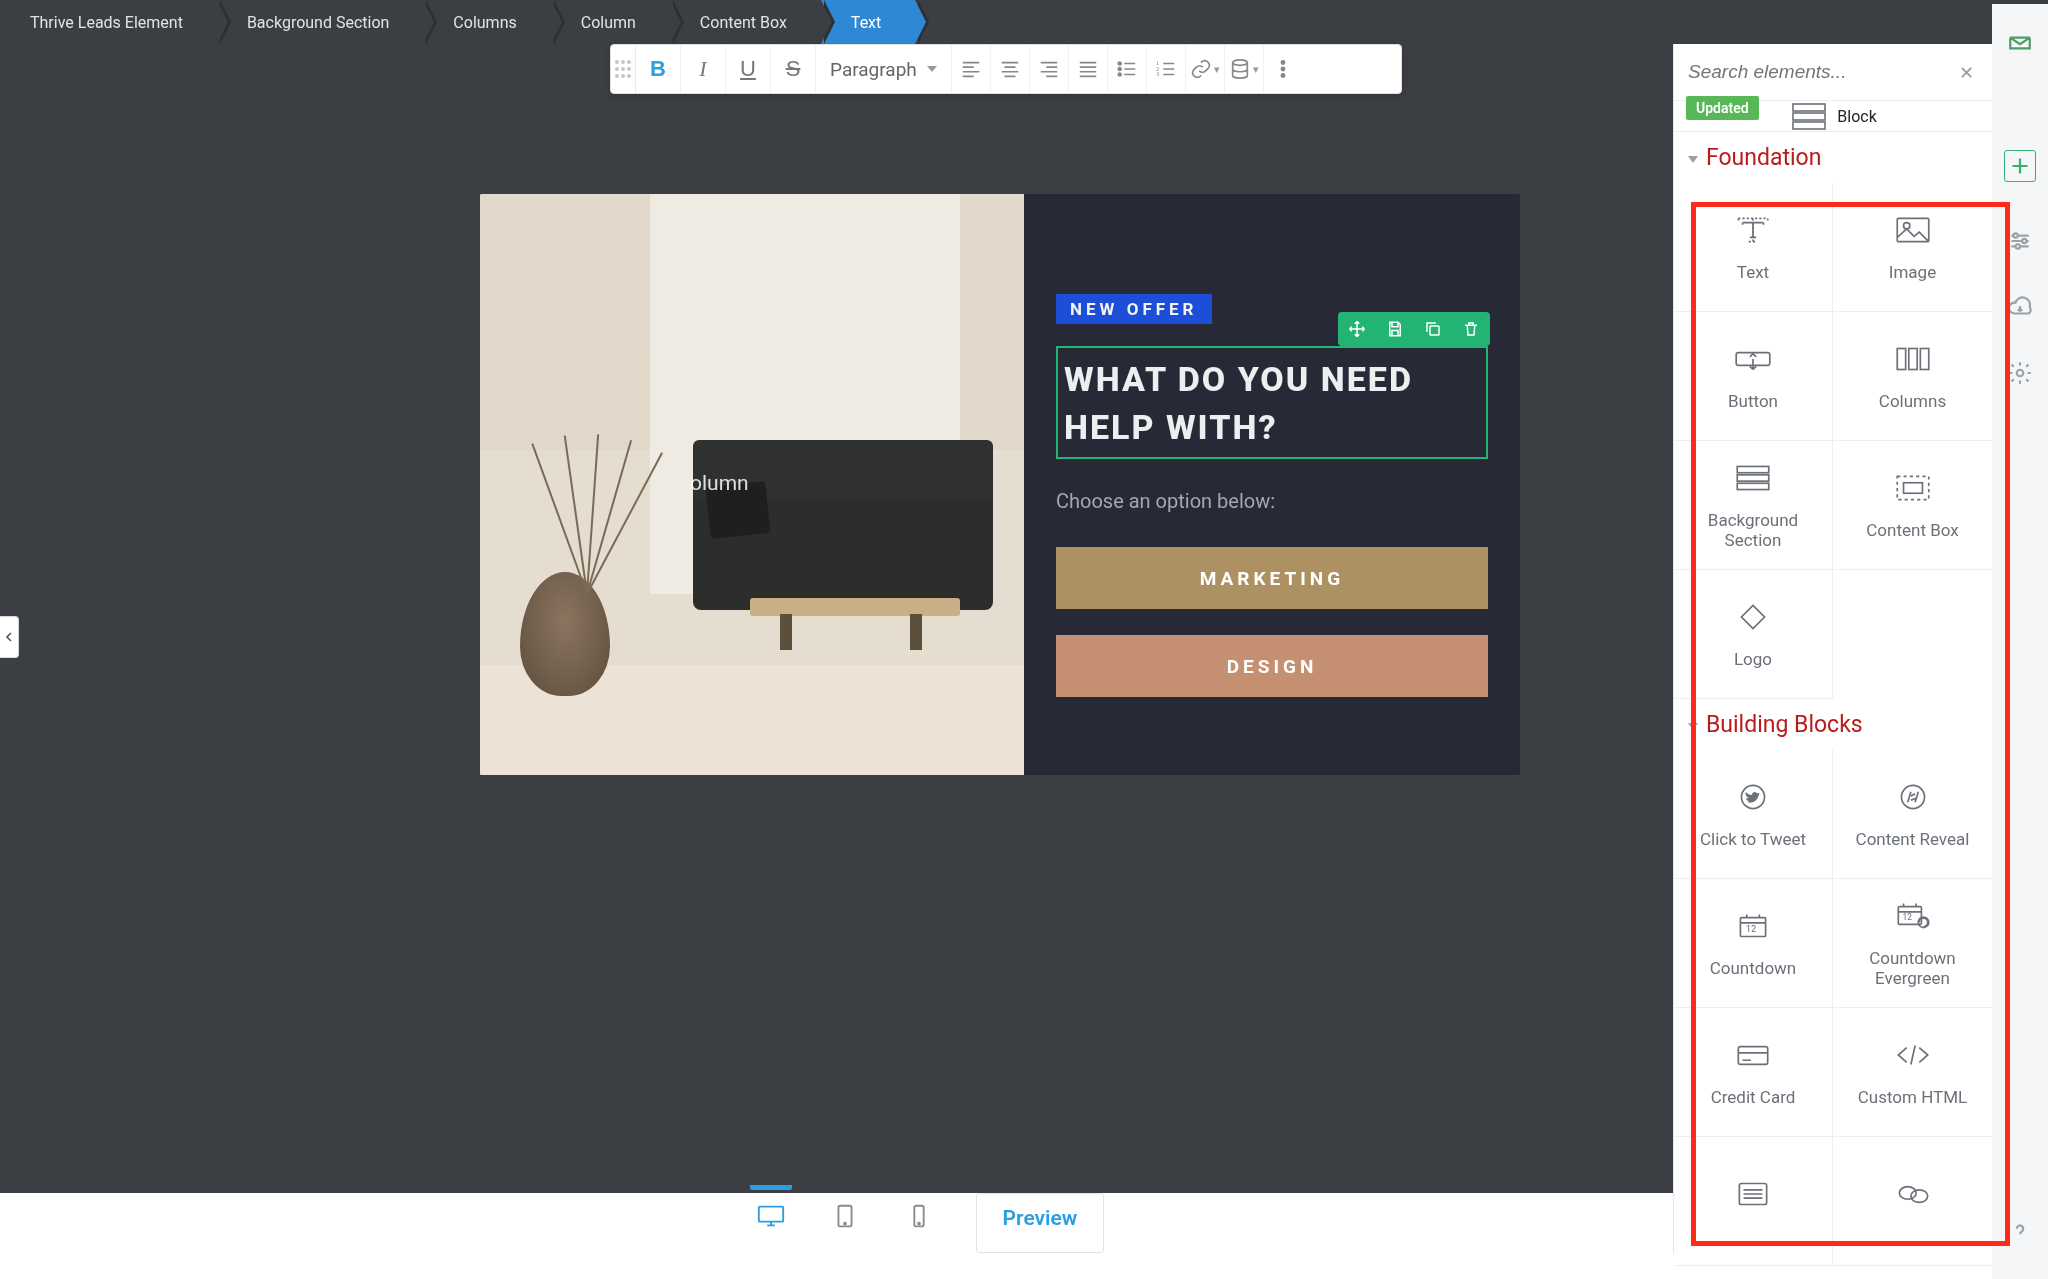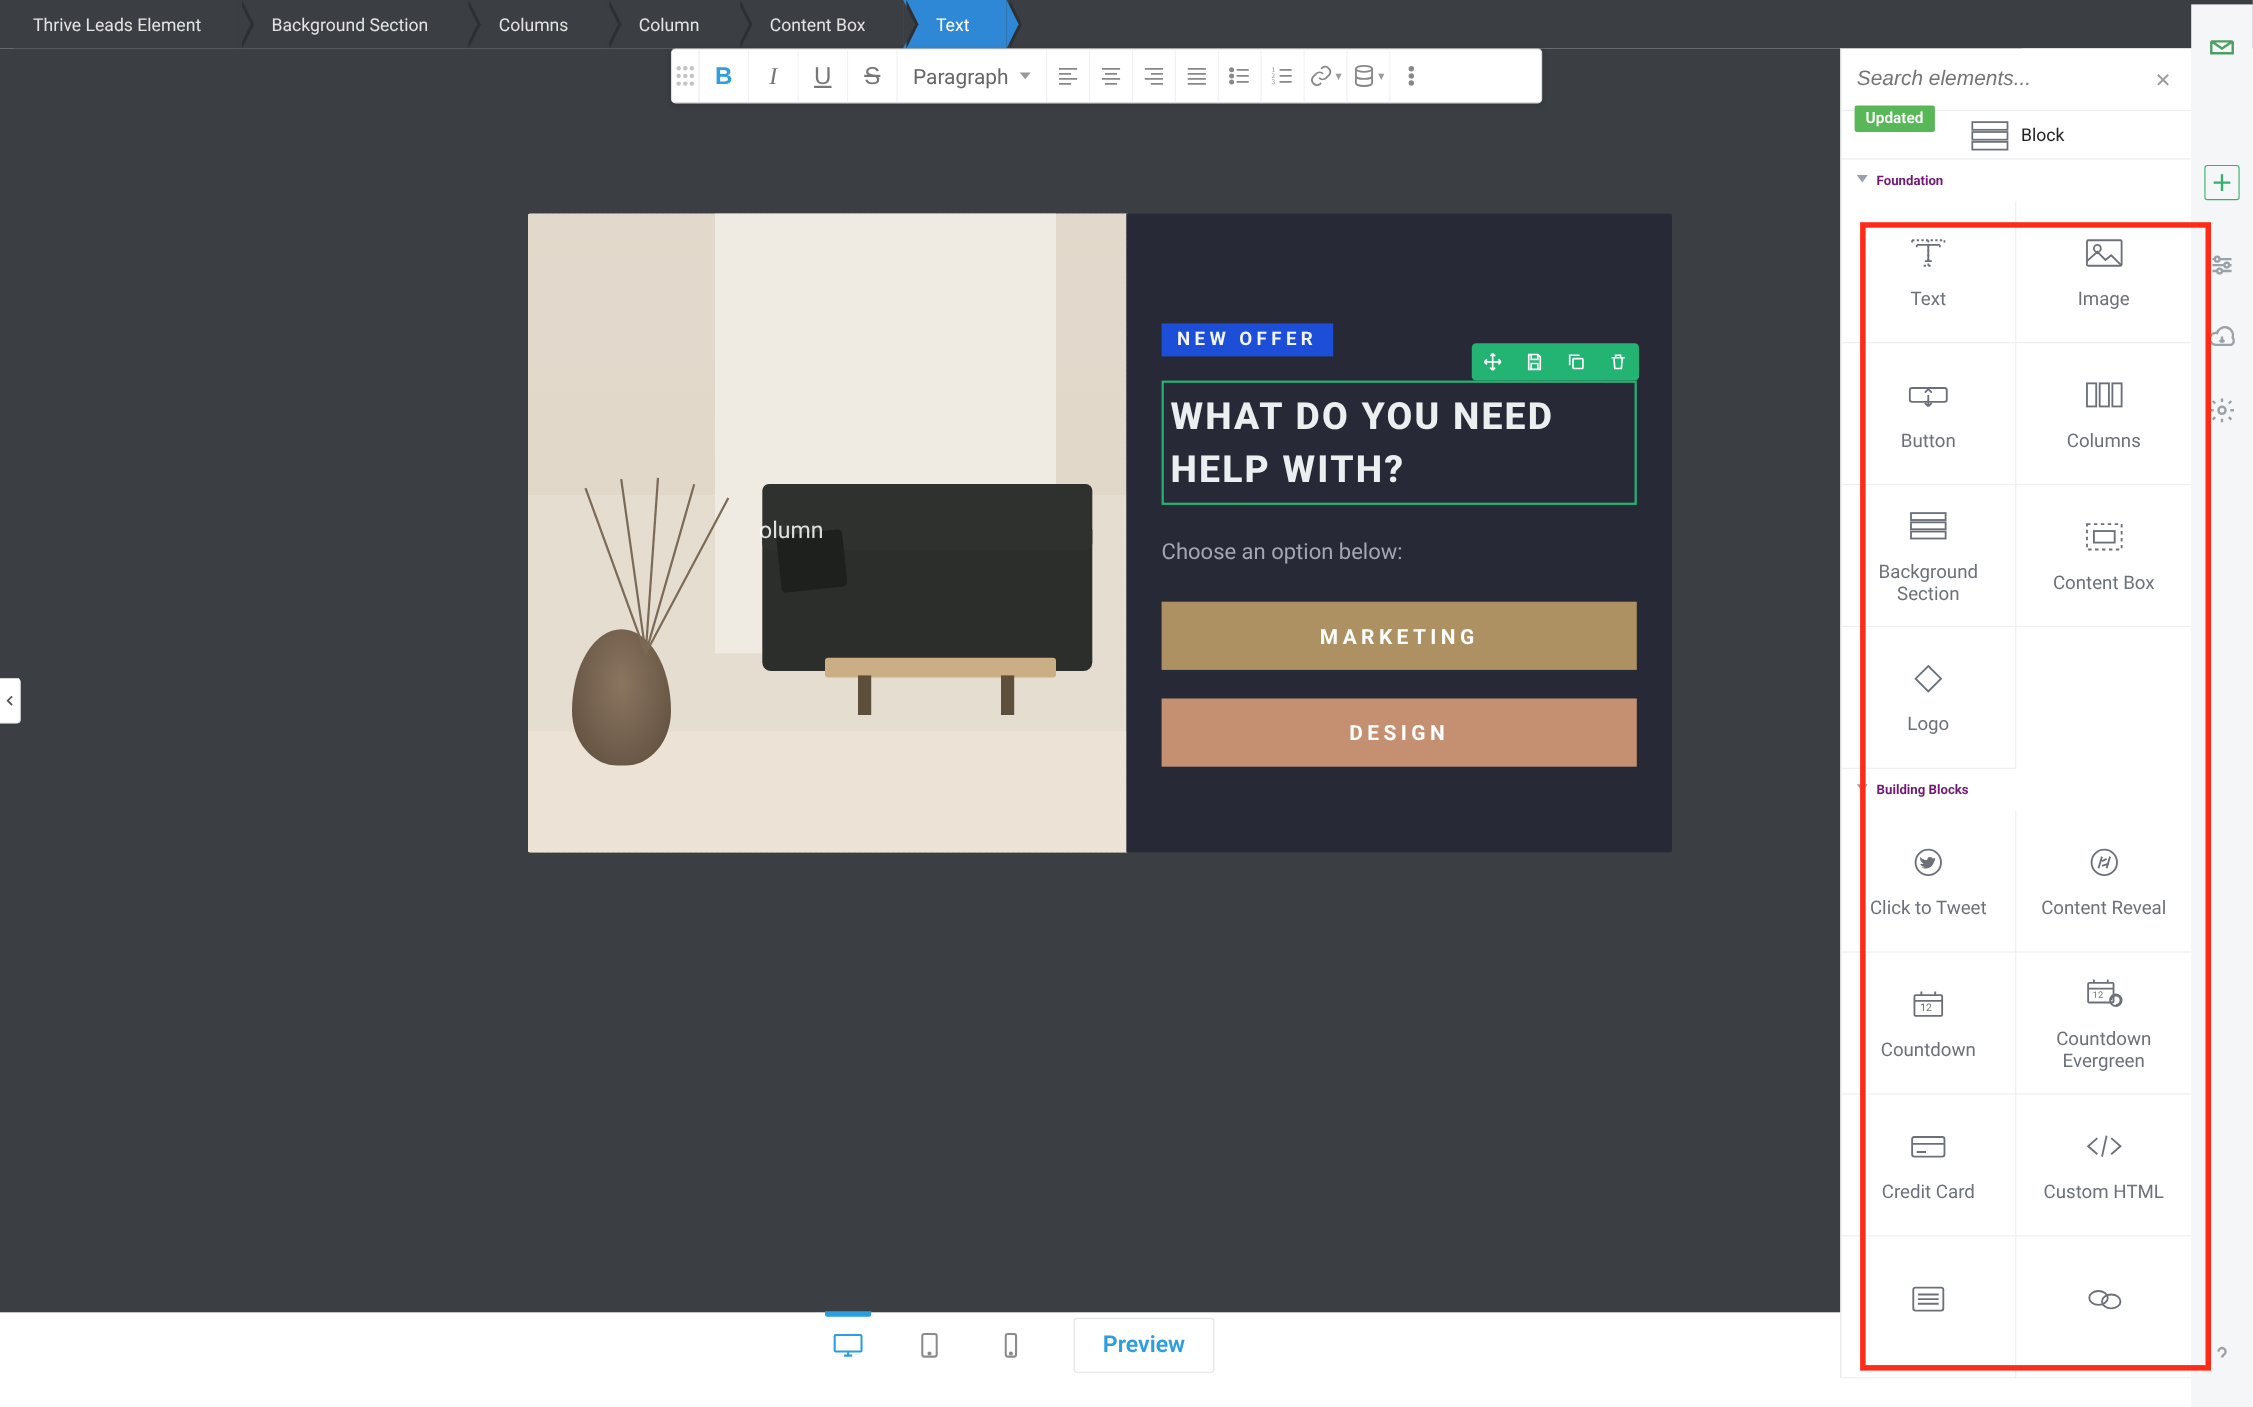--- a/index.html
+++ b/index.html
@@ -58,36 +58,36 @@
 
 .sel-actions{position:absolute;right:30px;top:118px;display:flex;background:#23b473;border-radius:4px;overflow:hidden}
 .sel-actions div{width:38px;height:34px;display:flex;align-items:center;justify-content:center;cursor:pointer}
 .sel-actions svg{width:18px;height:18px;stroke:#fff;fill:none;stroke-width:2}
 
 
 .collapse-tab{position:absolute;left:0;top:616px;width:18px;height:40px;background:#fff;border:1px solid #d7d7d7;border-left:none;border-radius:0 4px 4px 0;display:flex;align-items:center;justify-content:center;cursor:pointer;z-index:4}
 .collapse-tab svg{width:10px;height:10px;stroke:#555;fill:#555}
 
 
-.bottom-bar{position:absolute;left:0;right:210px;bottom:26px;height:60px;display:flex;align-items:center;justify-content:center;gap:0;background:#fff;z-index:2}
+.bottom-bar{position:absolute;left:0;right:210px;bottom:26px;height:60px;display:flex;justify-content:center;gap:0;background:#fff;z-index:2}
 .dev-group{display:flex}
 .dev{width:74px;height:46px;display:flex;align-items:center;justify-content:center;cursor:pointer;color:#8b8b8b}
 .dev.active{color:#2a9ee0;position:relative}
 .dev.active::before{content:"";position:absolute;top:-8px;left:16px;right:16px;height:5px;background:#2a9ee0;border-radius:0 0 2px 2px}
 .dev svg{width:30px;height:28px;fill:none;stroke:currentColor;stroke-width:2}
 .preview-btn{margin-left:20px;padding:12px 26px;color:#2a9ee0;font-size:21px;font-weight:600;border:1px solid #e4e4e4;border-radius:3px;cursor:pointer;background:#fff}
 
 
 .panel-right{position:absolute;right:56px;top:44px;bottom:26px;width:318px;background:#fff;border-left:1px solid #e4e4e4;display:flex;flex-direction:column;z-index:6}
 .panel-search{position:relative;padding:10px 12px;border-bottom:1px solid #eee}
 .panel-search input{width:100%;box-sizing:border-box;height:36px;border:none;background:#fff;font-size:19px;font-style:italic;color:#9b9b9b;outline:none}
 .panel-search .clear{position:absolute;right:18px;top:18px;font-size:18px;color:#9c9c9c;cursor:pointer}
 .updated-badge{position:absolute;left:12px;top:52px;background:#58b858;color:#fff;font-size:14px;font-weight:600;padding:4px 10px;border-radius:2px}
 .panel-head-block{height:88px;display:flex;flex-direction:row;align-items:center;justify-content:center;gap:8px;border-bottom:1px solid #ececec}
-.section-title{padding:12px 14px;color:#701a75;font-size:12px;font-weight:700;cursor:pointer}
+.section-title{padding:12px 14px;color:#b91c1c;font-size:23px;font-weight:400;cursor:pointer}
 .section-title::before{content:"";display:inline-block;margin-right:8px;border-left:5px solid transparent;border-right:5px solid transparent;border-top:7px solid #9aa0aa;transform:translateY(-2px)}
 .grid{display:grid;grid-template-columns:1fr 1fr}
 .cell{height:120px;border-right:1px solid #eee;border-bottom:1px solid #eee;display:flex;flex-direction:column;align-items:center;justify-content:center;gap:14px;cursor:pointer;color:#6c7179;font-size:17px;text-align:center;padding:4px}
 .cell:nth-child(2n){border-right:none}
 .cell svg{width:42px;height:36px;stroke:#6c7179;fill:none;stroke-width:1.6}
 .red-box{position:absolute;border:5px solid #ff2a18;pointer-events:none;z-index:8}
 
 
 .side-strip{position:absolute;right:0;top:4px;width:56px;bottom:0;background:#f5f6f7;display:flex;flex-direction:column;align-items:center;gap:0;z-index:7}
 .strip-btn{width:56px;height:66px;display:flex;align-items:center;justify-content:center;cursor:pointer;color:#9aa1a8}

